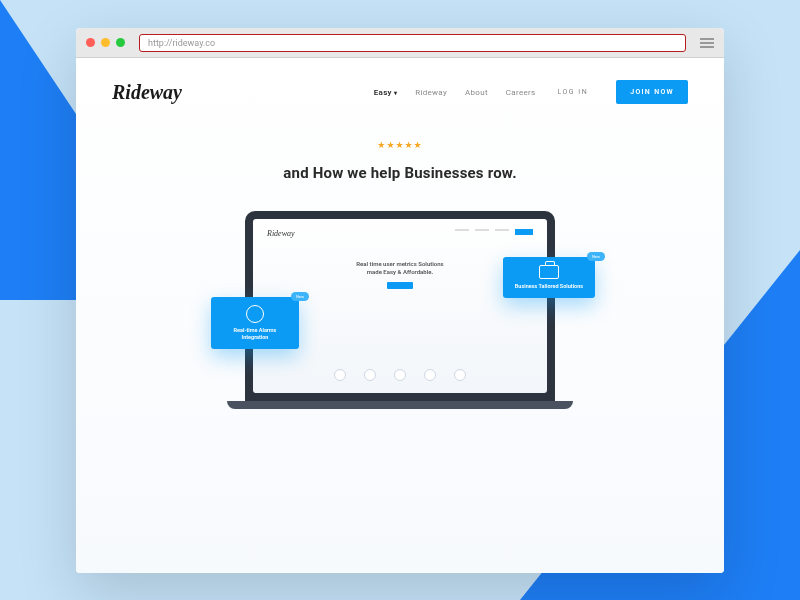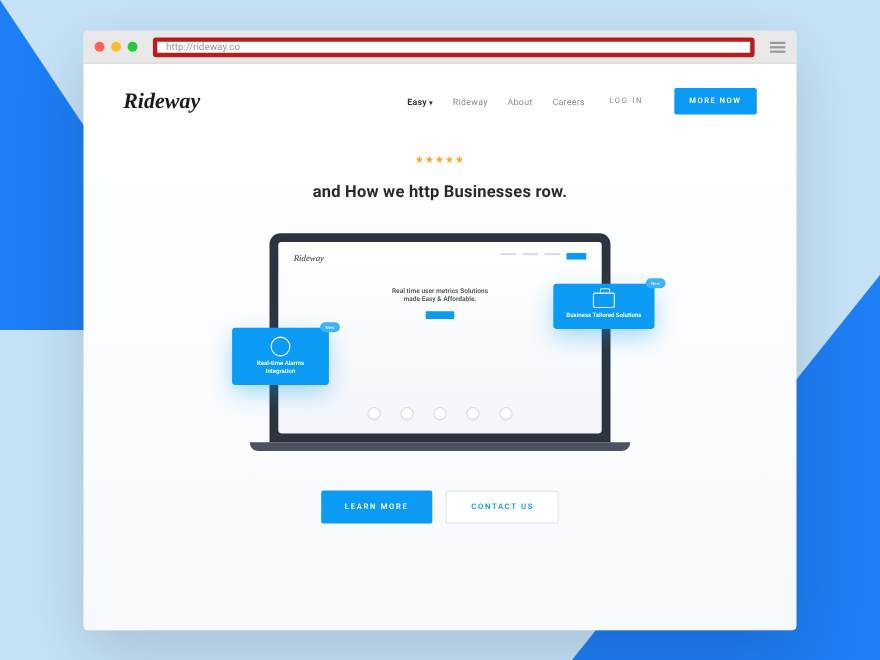--- a/index.html
+++ b/index.html
@@ -3,21 +3,21 @@
 <meta charset="utf-8">
 <style>
 *{margin:0;padding:0;box-sizing:border-box;font-family:-apple-system,BlinkMacSystemFont,'Segoe UI',Roboto,sans-serif}
 body{width:800px;height:600px;overflow:hidden;background:#c5e2f7;position:relative}
 .bg-triangle-1{position:absolute;top:0;left:0;width:0;height:0;border-style:solid;border-width:300px 0 0 200px;border-color:transparent transparent transparent #1e7ef5}
 .bg-triangle-2{position:absolute;bottom:0;right:0;width:0;height:0;border-style:solid;border-width:0 0 350px 280px;border-color:transparent transparent #1e7ef5 transparent}
 .browser{position:absolute;top:28px;left:76px;width:648px;height:545px;background:#fff;border-radius:4px;box-shadow:0 20px 60px rgba(0,0,0,0.15);overflow:hidden}
 .chrome{height:30px;background:#e8e8e8;border-bottom:1px solid #d0d0d0;display:flex;align-items:center;padding:0 10px;gap:6px}
 .dot{width:9px;height:9px;border-radius:50%}
 .dot-r{background:#ff5f56}.dot-y{background:#ffbd2e}.dot-g{background:#27c93f}
-.url-bar{flex:1;margin:0 8px;height:18px;background:#fff;border:4px solid #b91c1c;border-radius:3px;font-size:9px;color:#999;padding:0 8px;display:flex;align-items:center}
+.url-bar{flex:1;margin:0 8px;height:18px;background:#fff;border:1px solid #b91c1c;border-radius:3px;font-size:9px;color:#999;padding:0 8px;display:flex;align-items:center}
 .menu-icon{width:14px;display:flex;flex-direction:column;gap:2px}
 .menu-icon span{height:2px;background:#999;display:block}
 .page{height:calc(100% - 30px);background:linear-gradient(180deg,#fff 0%,#f7fafd 100%);padding:22px 36px}
 .nav{display:flex;align-items:center;gap:20px}
 .logo{font-family:'Brush Script MT',cursive;font-size:20px;font-weight:700;color:#1a1a1a;font-style:italic}
 .nav-links{display:flex;gap:18px;margin-left:auto;align-items:center}
 .nav-link{font-size:8px;color:#8a8a8a;text-transform:none;letter-spacing:0.3px;cursor:pointer}
 .nav-link.active{color:#2a2a2a;font-weight:600}
 .chev{font-size:6px;margin-left:2px}
 .login{font-size:7px;letter-spacing:1.5px;color:#888;margin-left:4px;cursor:pointer}
@@ -71,28 +71,28 @@
 
   <div class="page">
     <div class="nav">
       <div class="logo">Rideway</div>
       <div class="nav-links">
         <span class="nav-link active"><span>Easy</span><span class="chev">▾</span></span>
         <span class="nav-link">Rideway</span>
         <span class="nav-link">About</span>
         <span class="nav-link">Careers</span>
         <span class="login">LOG IN</span>
-        <button class="join-btn">MORE NOW</button>
+        <button class="join-btn">JOIN NOW</button>
       </div>
     </div>
 
     <div class="hero">
       <div class="stars">★★★★★</div>
       <div class="headline">
-        <div>and How we http Businesses row.</div>
+        <div>and How we help Businesses row.</div>
       </div>
     </div>
 
     <div class="laptop-wrap">
       <div class="laptop">
         <div class="screen">
           <div class="mini-logo">Rideway</div>
           <div class="mini-nav">
               <span></span>
               <span></span>
@@ -119,18 +119,14 @@
           </div>
           <div class="float-card float-right">
             <div class="float-badge">New</div>
             <div class="float-icon briefcase"></div>
             <div class="float-title">Business Tailored Solutions</div>
           </div>
         </div>
       </div>
     </div>
 
-    <div class="cta-row">
-      <button class="cta cta-primary">LEARN MORE</button>
-      <button class="cta cta-secondary">CONTACT US</button>
-    </div>
   </div>
 </div>
 
 </body></html>

